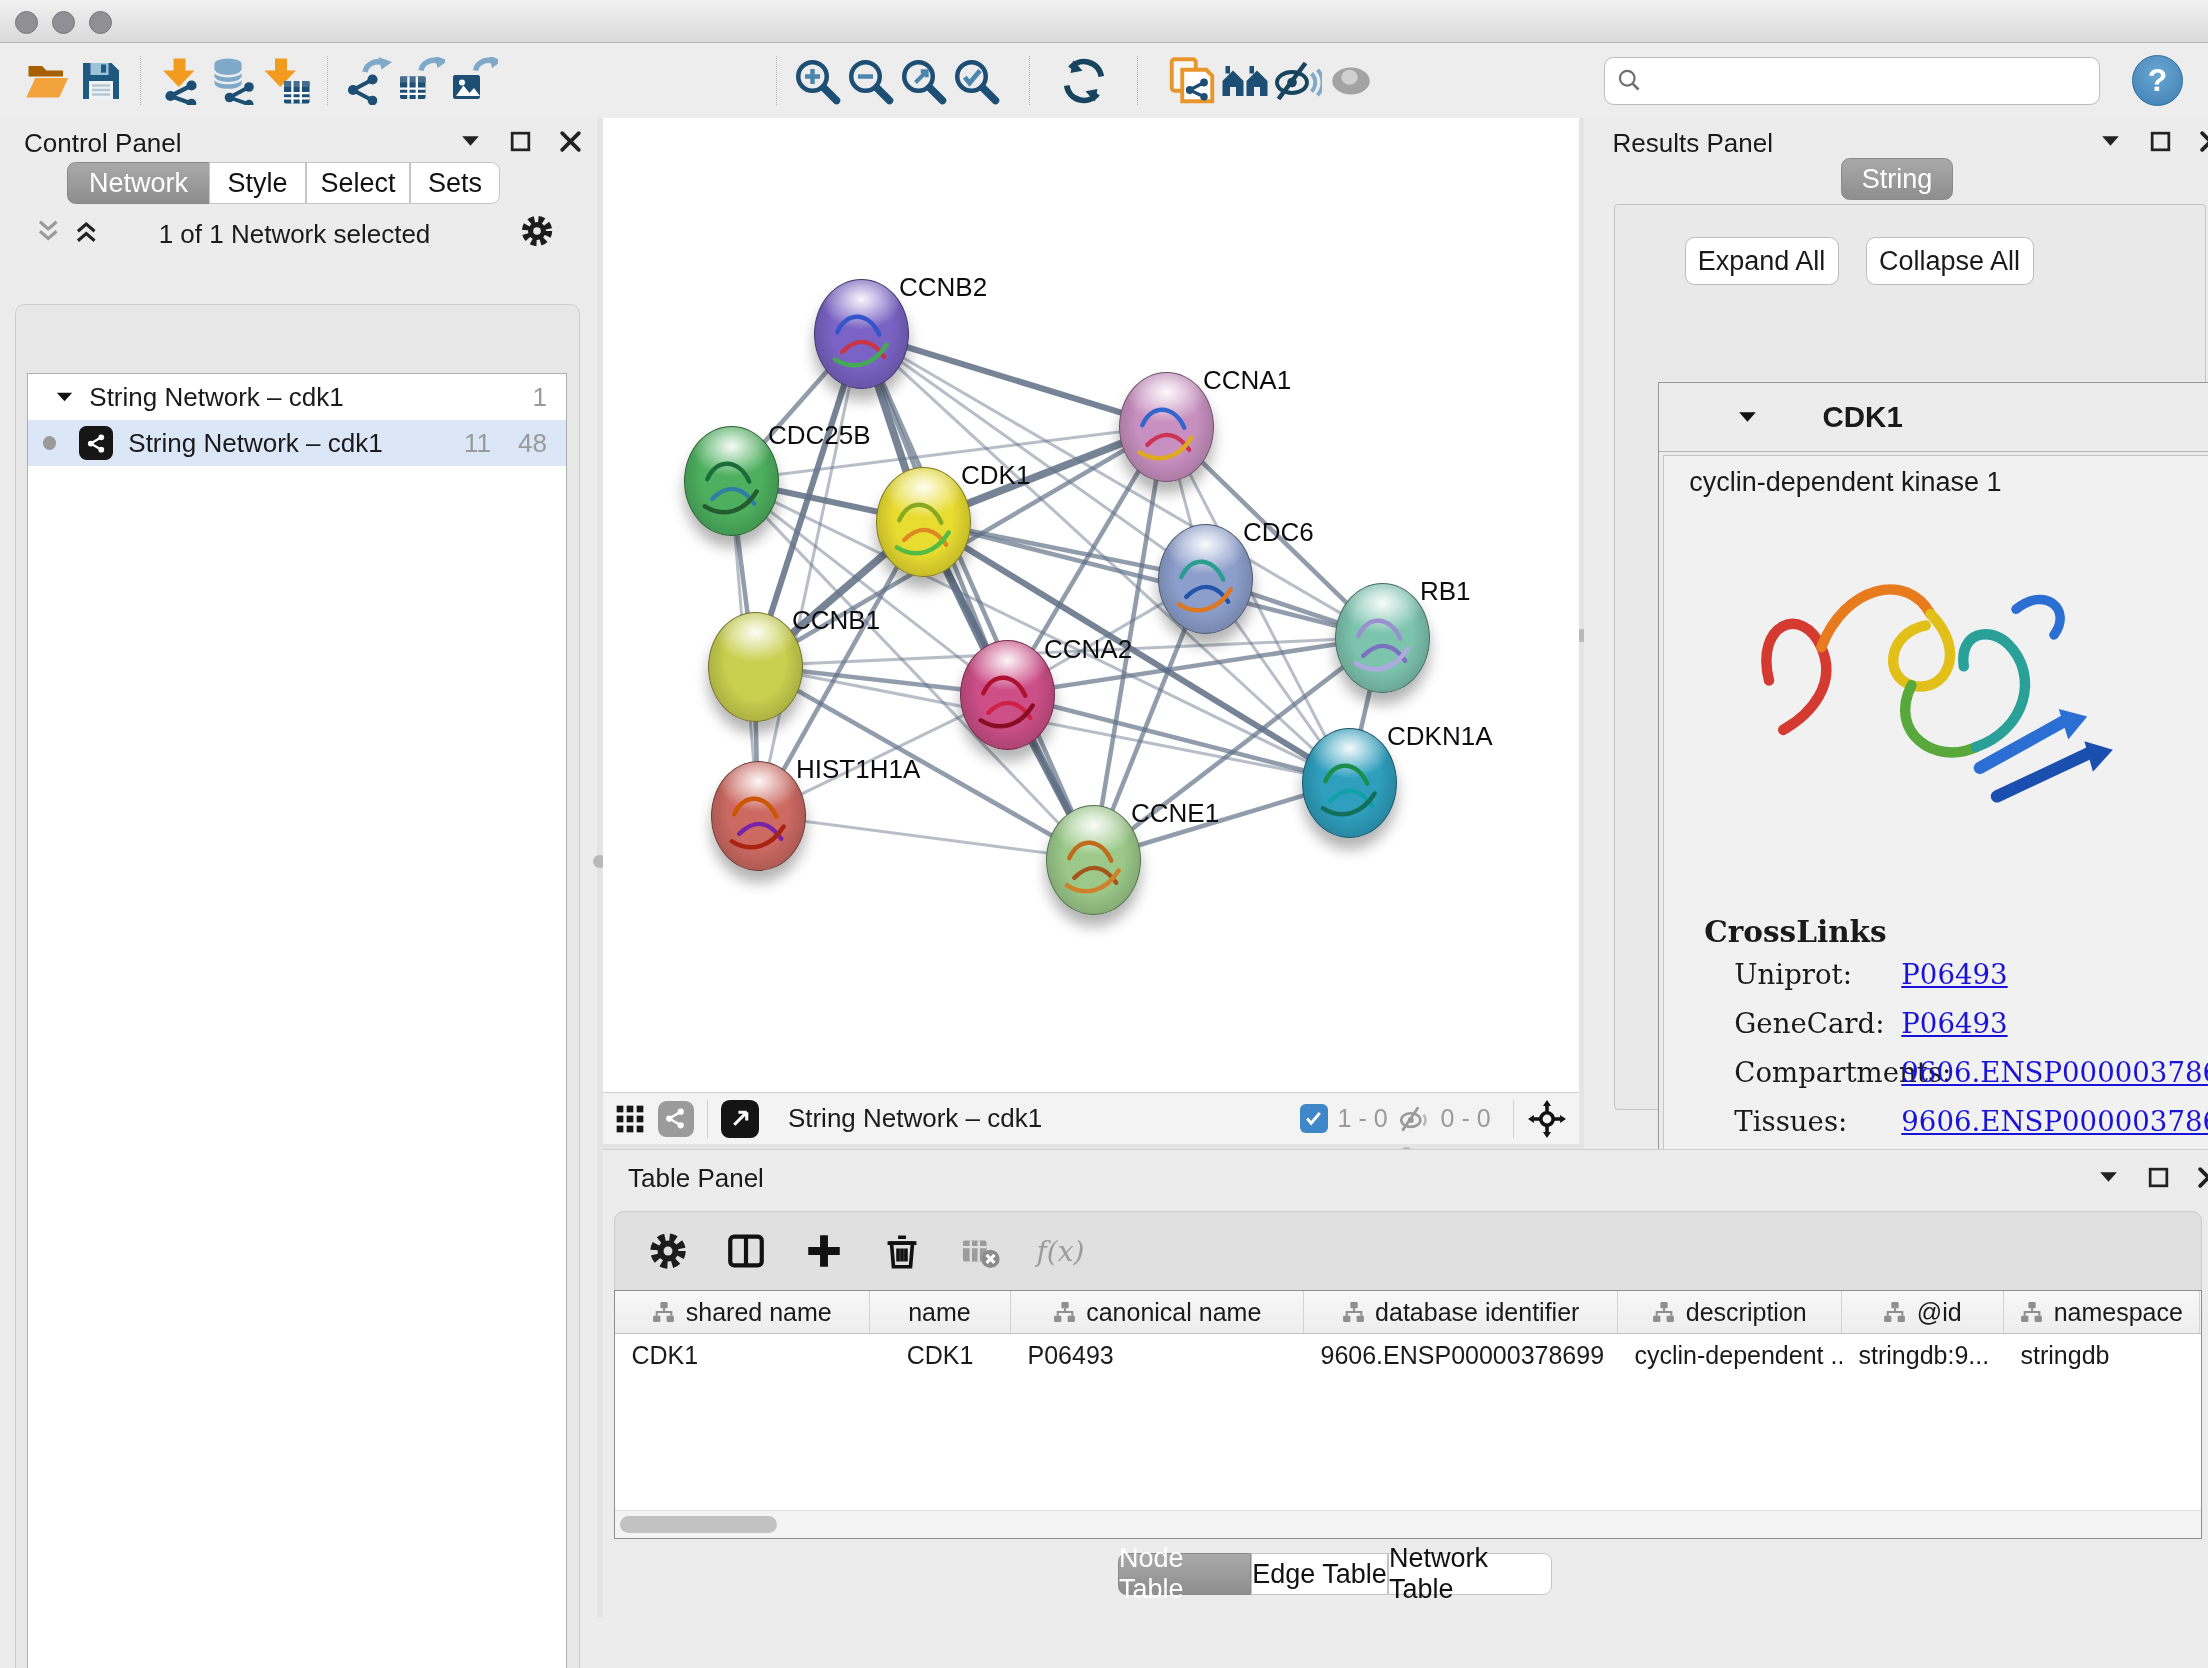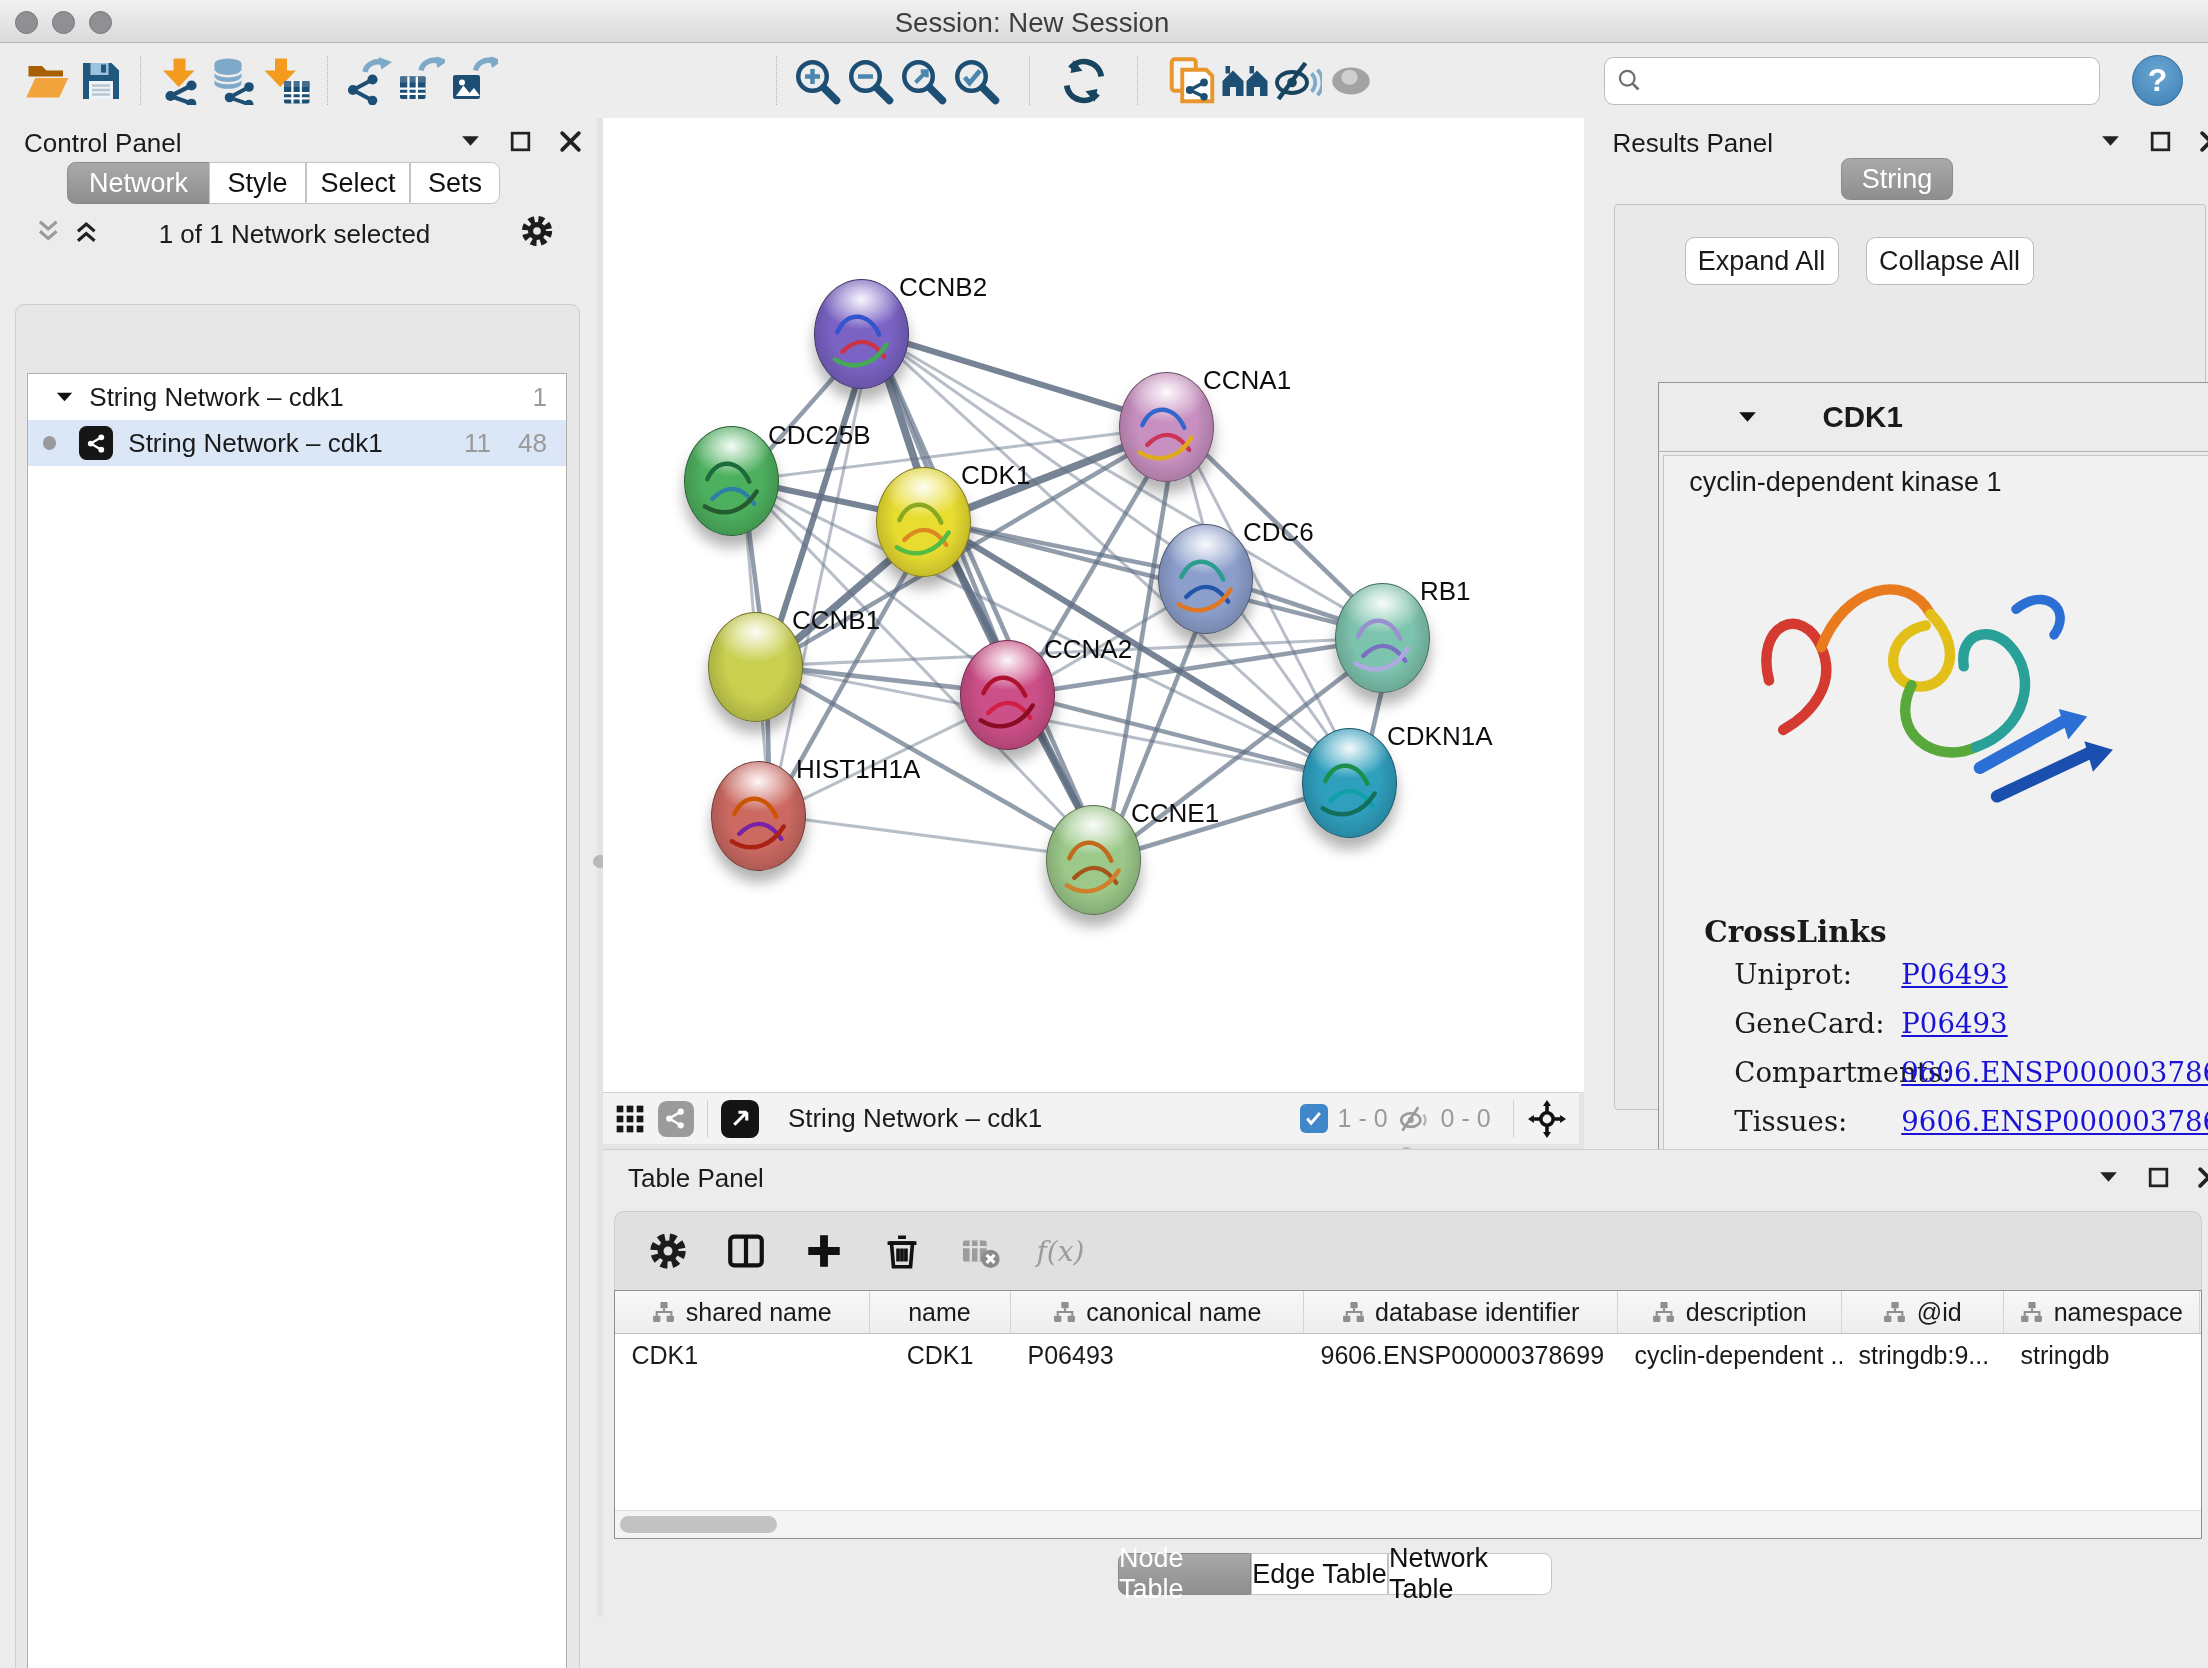--- a/index.html
+++ b/index.html
@@ -43,21 +43,21 @@
     border:1px solid #cdcdcd;border-radius:9.5px;}
   .netlist{position:absolute;left:27px;top:255px;width:538px;height:1316px;background:#fff;
     border:1px solid #aeaeae;}
   .treerow{position:relative;width:100%;height:46px;display:flex;align-items:center;font-size:26px;}
   .treerow .count{color:#9a9a9a;}
   .rowsel{background:#dbe7f6;}
   .badge{width:34px;height:34px;border-radius:7.6px;background:#161616;display:flex;
     align-items:center;justify-content:center;}
   .badge svg{width:23px;height:23px;}
   
-  .netcanvas{left:603px;top:118px;width:976px;height:974px;background:#ffffff;overflow:hidden;padding-left:12px;}
+  .netcanvas{left:603px;top:118px;width:976px;height:974px;background:#ffffff;overflow:hidden;}
   .node{position:absolute;width:93px;height:108px;border-radius:50%;}
   .node svg{position:absolute;left:9.5px;top:25px;width:74px;height:74px;}
   .nlabel{position:absolute;font-size:26px;color:#0d0d0d;white-space:nowrap;}
   .netfooter{left:603px;top:1092px;width:976px;height:51px;background:#f3f3f3;
     border-top:1px solid #cfcfcf;display:flex;align-items:center;font-size:26px;}
   .netfooter .fsep{width:0;height:38px;border-left:1px solid #d2d2d2;margin:0 13.3px;}
   .graybadge{width:36px;height:36px;border-radius:8.6px;background:#9b9b9b;display:flex;align-items:center;justify-content:center;}
   .blackbadge{width:38px;height:38px;border-radius:8.6px;background:#141414;display:flex;align-items:center;justify-content:center;}
   .cnt{color:#9a9a9a;font-size:25px;margin:0 9.5px;}
   
@@ -106,21 +106,20 @@
 </style>
 </head>
 <body>
 
 <div id="app" style="--link: #1a13d6; --memgreen: #1e9e3e;">
 
   <div class="abs titlebar">
     <div class="tlight" style="left:15px"></div>
     <div class="tlight" style="left:52px"></div>
     <div class="tlight" style="left:89px"></div>
-    <div class="wtitle">Session: New Session</div>
   </div>
 
   <div class="abs toolbar">
     <div style="width:21px"></div>
     <div class="tbtn">
       <svg viewBox="0 0 32 32">
           <path d="M3 6h9l3 3h11v4H3z" fill="#a85f00"></path>
           <path d="M1.5 27h22l6-13H7.5z" fill="#f2a33c"></path>
         </svg>
     </div>

